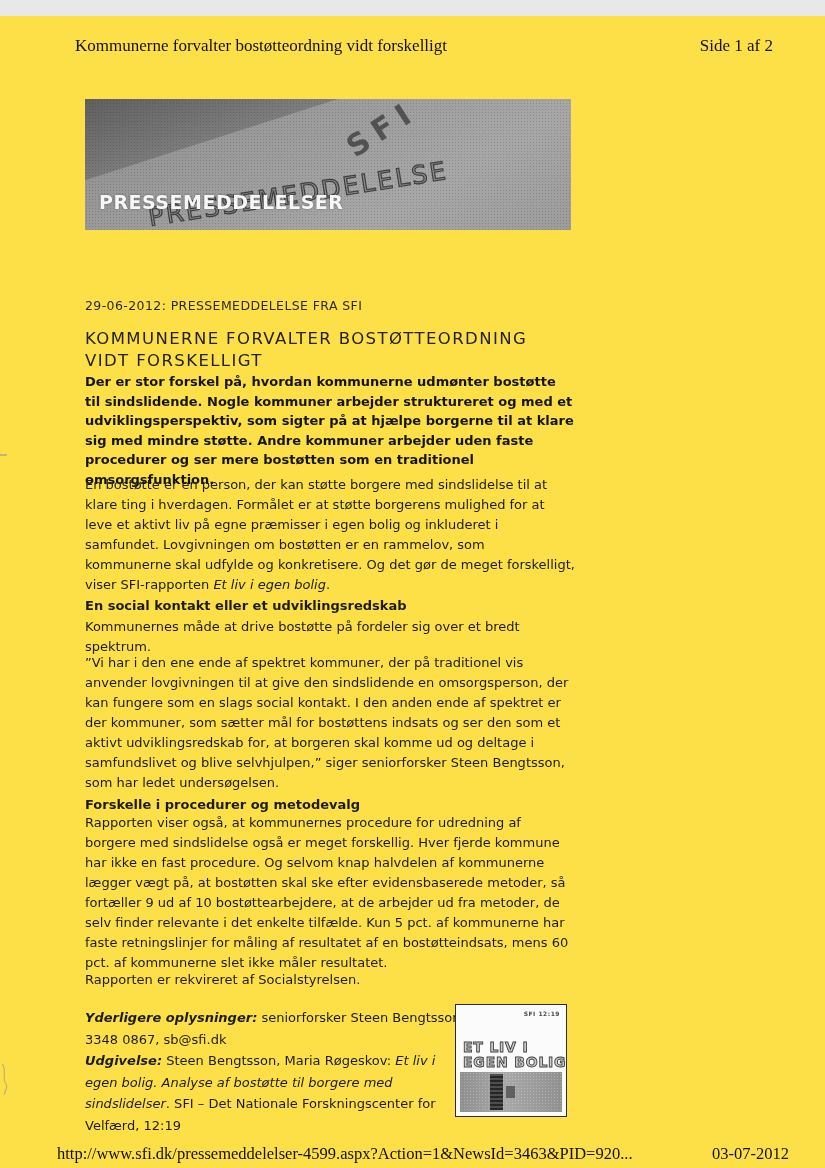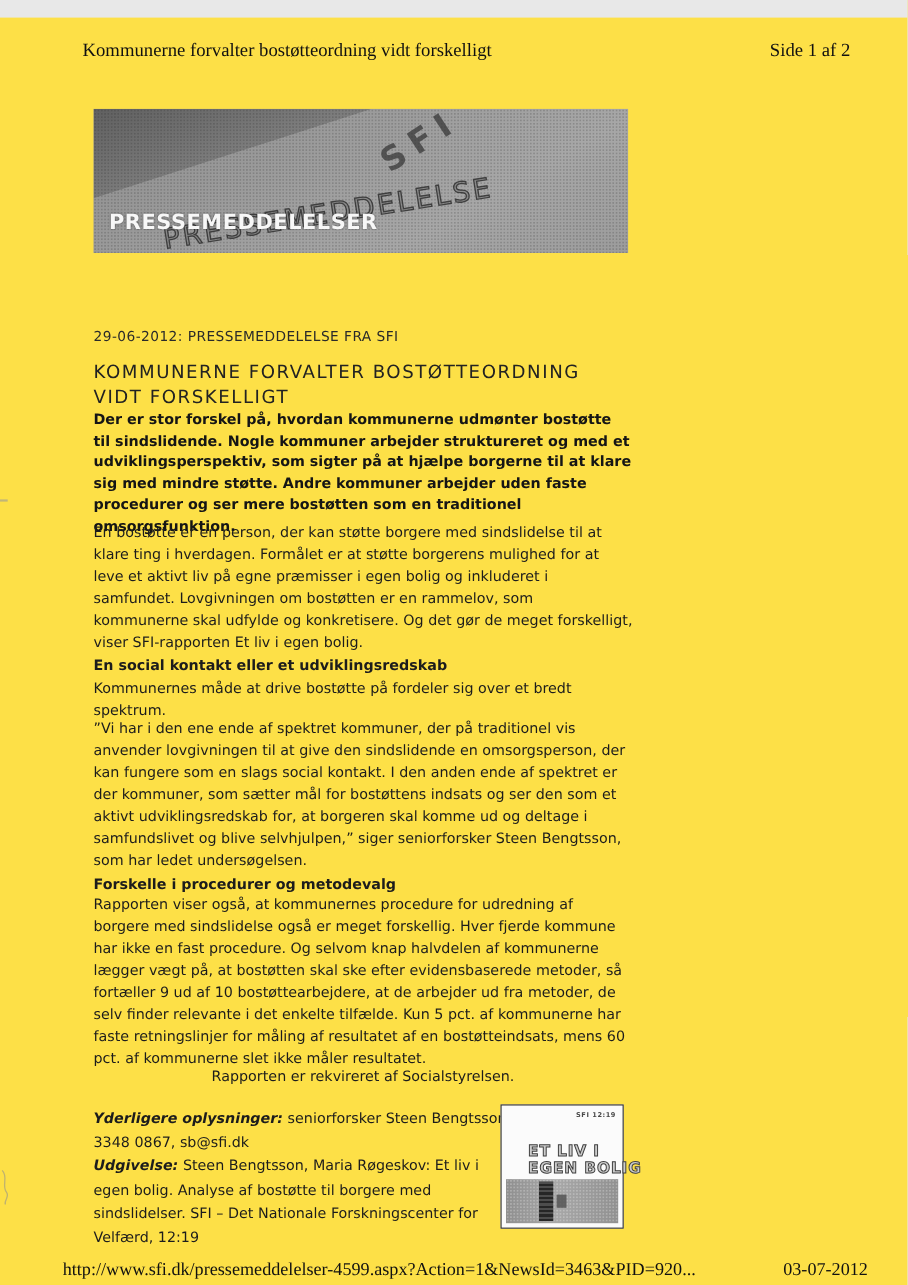--- a/index.html
+++ b/index.html
@@ -59,36 +59,36 @@
   .tb { position:absolute; left:85px; width:490px; font-size:13px; line-height:20px; }
   .dateline  { top:280px; font-size:12.5px; letter-spacing:0.4px; color:#2a2a2a; }
   .headline  { top:312px; font-size:16.5px; line-height:22px; letter-spacing:1.4px; color:#222; }
   .lead      { top:356px; font-weight:bold; line-height:19.5px; color:#151515; }
   .para1     { top:459px; }
   .sec1-head { top:580px; font-weight:bold; }
   .sec1-body { top:601px; }
   .quote     { top:637px; }
   .sec2-head { top:779px; font-weight:bold; }
   .sec2-body { top:797px; }
-  .requisition { top:954px;text-align:center; }
+  .requisition { top:954px; }
   .contact     { top:991px; width:385px; line-height:22px; }
   .publication { top:1034px; width:385px; line-height:21.5px; }
   .b { font-weight:bold;font-style:italic; }
-  .i { }
+  .i { font-style:italic; }
   
   .book {
     position:absolute; left:455px; top:988px; width:112px; height:113px;
     border:1px solid #2c2c2c; background:#fbfbfb; box-sizing:border-box;
   }
   .book-brand {
     position:absolute; top:5px; right:6px;
     font-size:6px; letter-spacing:0.5px; color:#4a4a4a; font-weight:bold;
   }
   .book-title {
-    position:absolute; left:24px; top:35px;
+    position:absolute; left:7px; top:35px;
     font-size:14px; line-height:15px; font-weight:bold; letter-spacing:0.8px;
     color:#cdcdcd; -webkit-text-stroke:0.9px #3e3e3e; white-space:nowrap;
   }
   .book-sub {
     position:absolute; left:7px; top:67px; right:5px;
     font-size:4.5px; line-height:5px; color:#868686; white-space:nowrap; overflow:hidden;
   }
   .book-photo {
     position:absolute; left:4px; right:4px; bottom:4px; height:40px;
     background-image:

